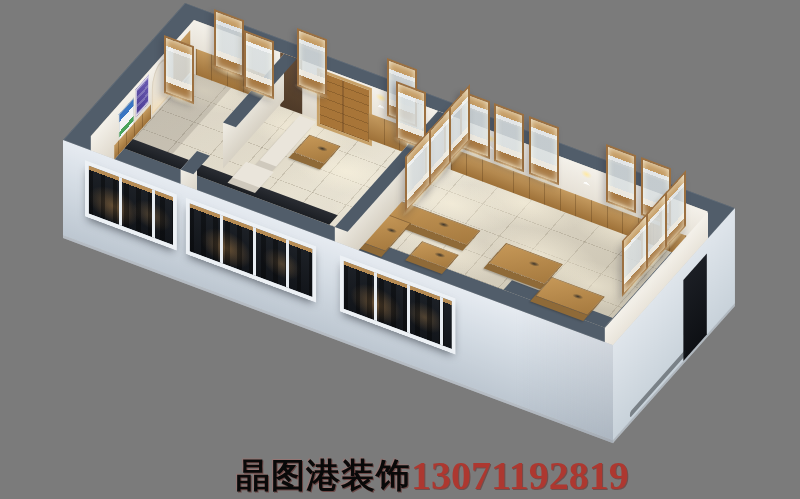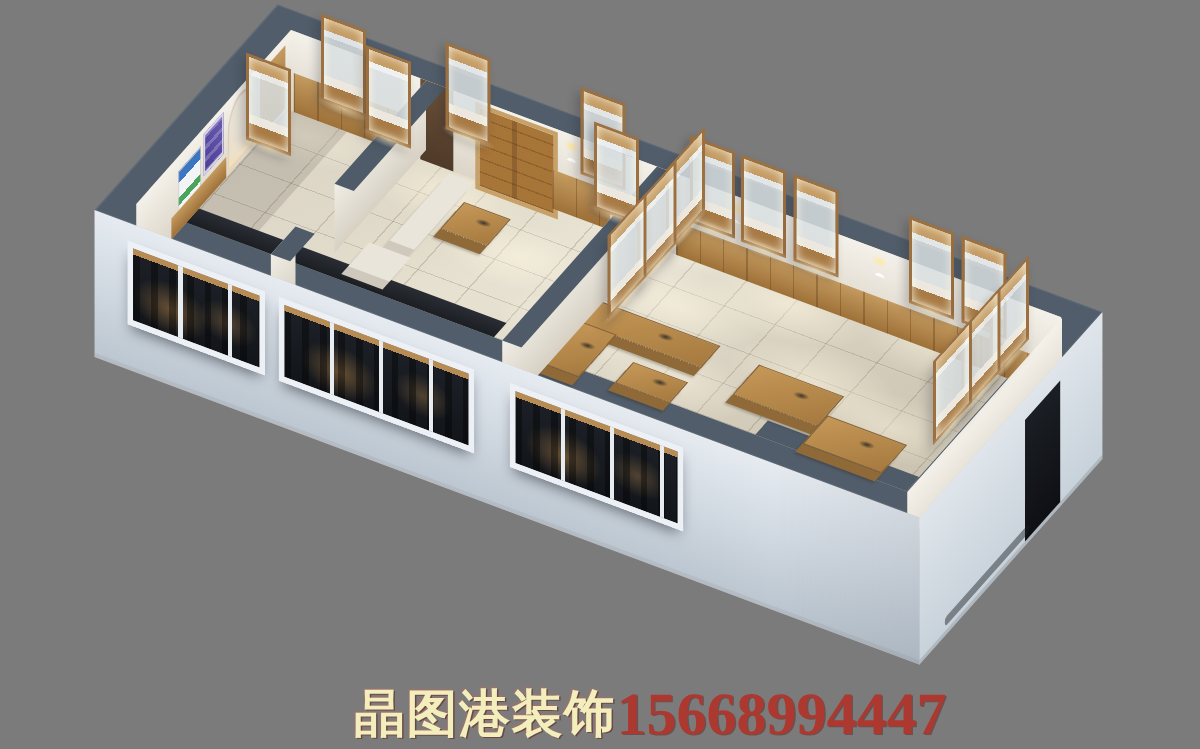--- a/index.html
+++ b/index.html
@@ -90,21 +90,21 @@
       radial-gradient(30px 20px at 75% 55%,rgba(150,115,70,.45),transparent 70%),
       linear-gradient(180deg,#1d2127,#12151a);
     box-shadow:0 5px 9px -3px rgba(15,20,30,.55);}
   .dooropen{position:absolute;left:150px;top:14px;width:50px;height:81px;
     background:linear-gradient(180deg,#1b1e24,#0e1014);}
   .baseshadow{position:absolute;left:36px;top:86px;width:120px;height:6px;
     background:rgba(25,28,34,.45);border-radius:3px;}
   
   .watermark{position:absolute;left:236px;top:452px;white-space:nowrap;opacity:.92;}
   .wm-brand{font-family:"DejaVu Sans",sans-serif;font-weight:bold;font-size:34px;line-height:44px;
-    color:#fef9c3;letter-spacing:1px;
+    color:#000000;letter-spacing:1px;
     text-shadow:1px 1px 0 rgba(90,20,16,.55),-1px -1px 0 rgba(230,95,85,.25);}
   .wm-phone{font-family:"Liberation Serif",serif;font-weight:bold;font-size:40px;color:#b2332a;
     text-shadow:1px 1px 0 rgba(90,20,16,.45);vertical-align:-2px;}
 </style>
 </head>
 <body>
 
 <div class="scene">
 
   <div class="t ring"></div>
@@ -176,15 +176,15 @@
     <div class="win" style="left:24px;width:92px;"></div>
     <div class="win" style="left:134px;width:134px;"></div>
     <div class="win" style="left:302px;width:118px;"></div>
   </div>
   <div class="t ext-se">
     <div class="dooropen"></div>
     <div class="baseshadow"></div>
   </div>
 
   <div class="watermark">
-    <span class="wm-brand">晶图港装饰</span><span class="wm-phone">15668994447</span>
+    <span class="wm-brand">晶图港装饰</span><span class="wm-phone">13071192819</span>
   </div>
 </div>
 
 </body></html>

